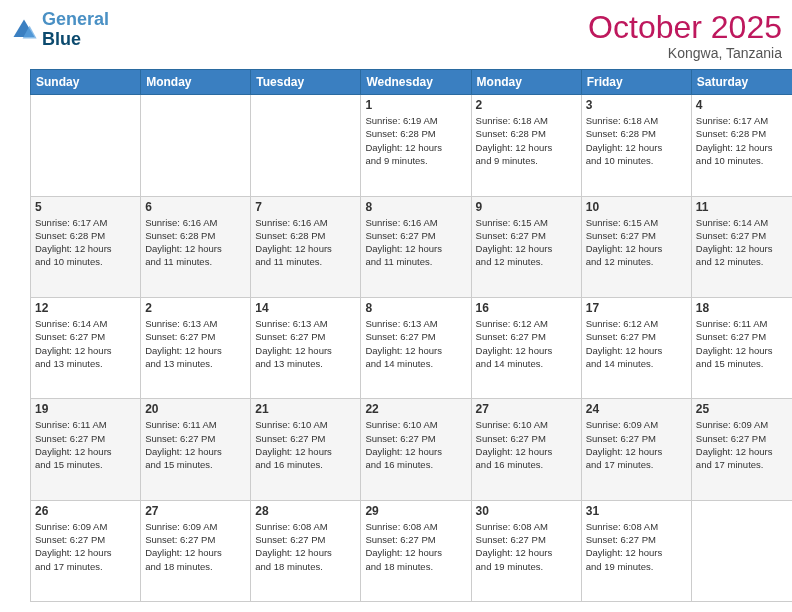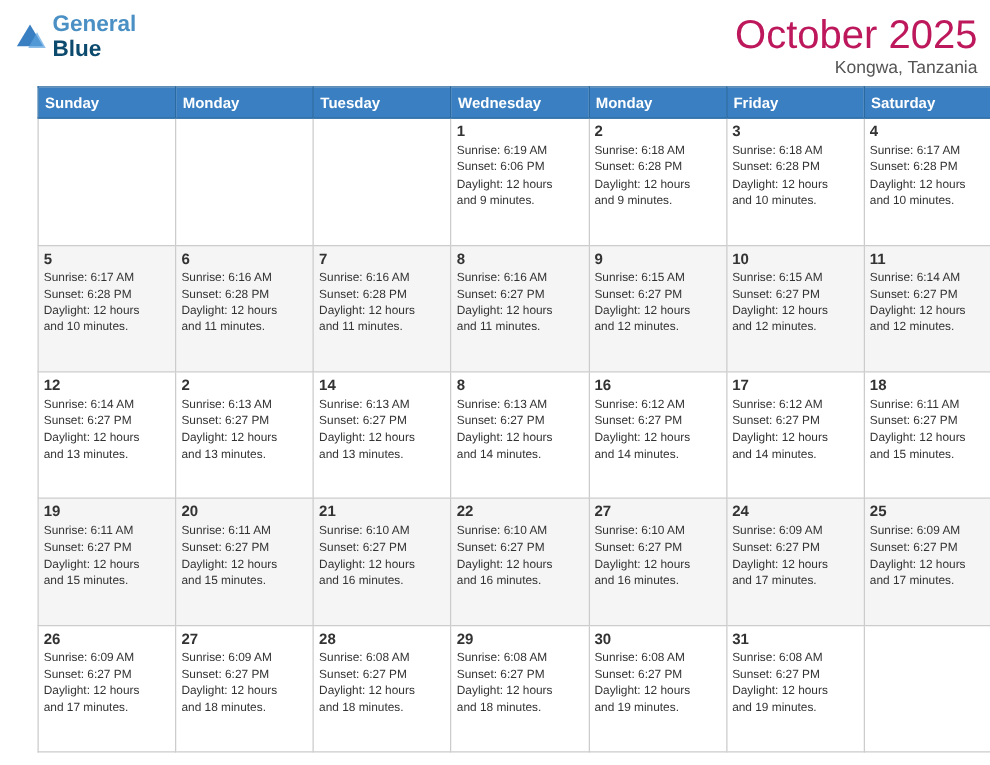--- a/index.html
+++ b/index.html
@@ -137,21 +137,21 @@
         </tr>
     </thead>
     <tbody id="calendar-body">
     <tr>
           <td class="empty-cell"></td>
           <td class="empty-cell"></td>
           <td class="empty-cell"></td>
           <td>
             <div class="day-number">1</div>
             <div class="day-info" style="white-space: pre-line;">Sunrise: 6:19 AM
-Sunset: 6:06 PM
+Sunset: 6:28 PM
 Daylight: 12 hours
 and 9 minutes.</div>
           </td>
           <td>
             <div class="day-number">2</div>
             <div class="day-info" style="white-space: pre-line;">Sunrise: 6:18 AM
 Sunset: 6:28 PM
 Daylight: 12 hours
 and 9 minutes.</div>
           </td>

